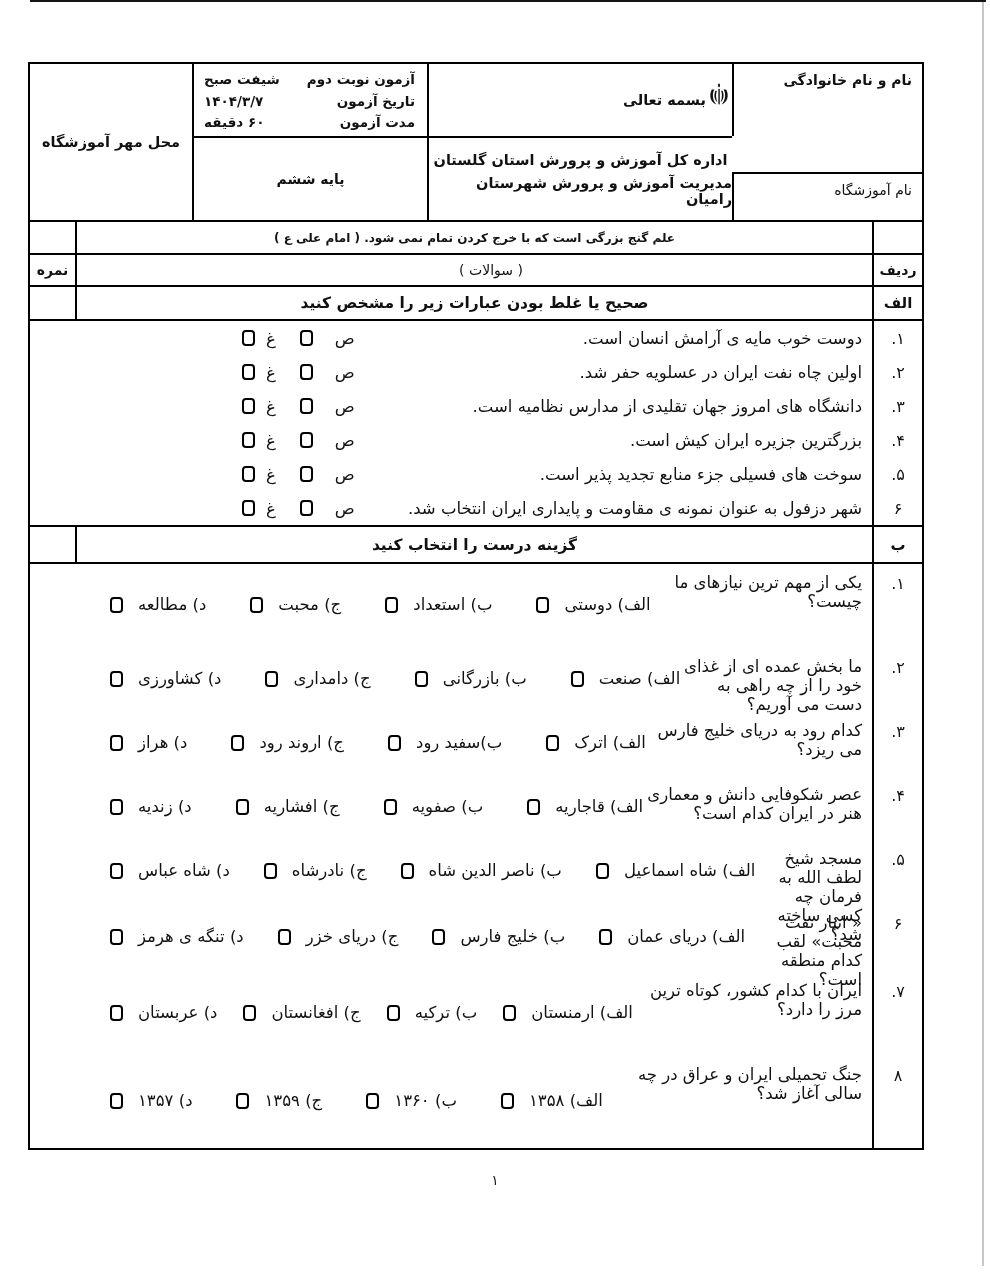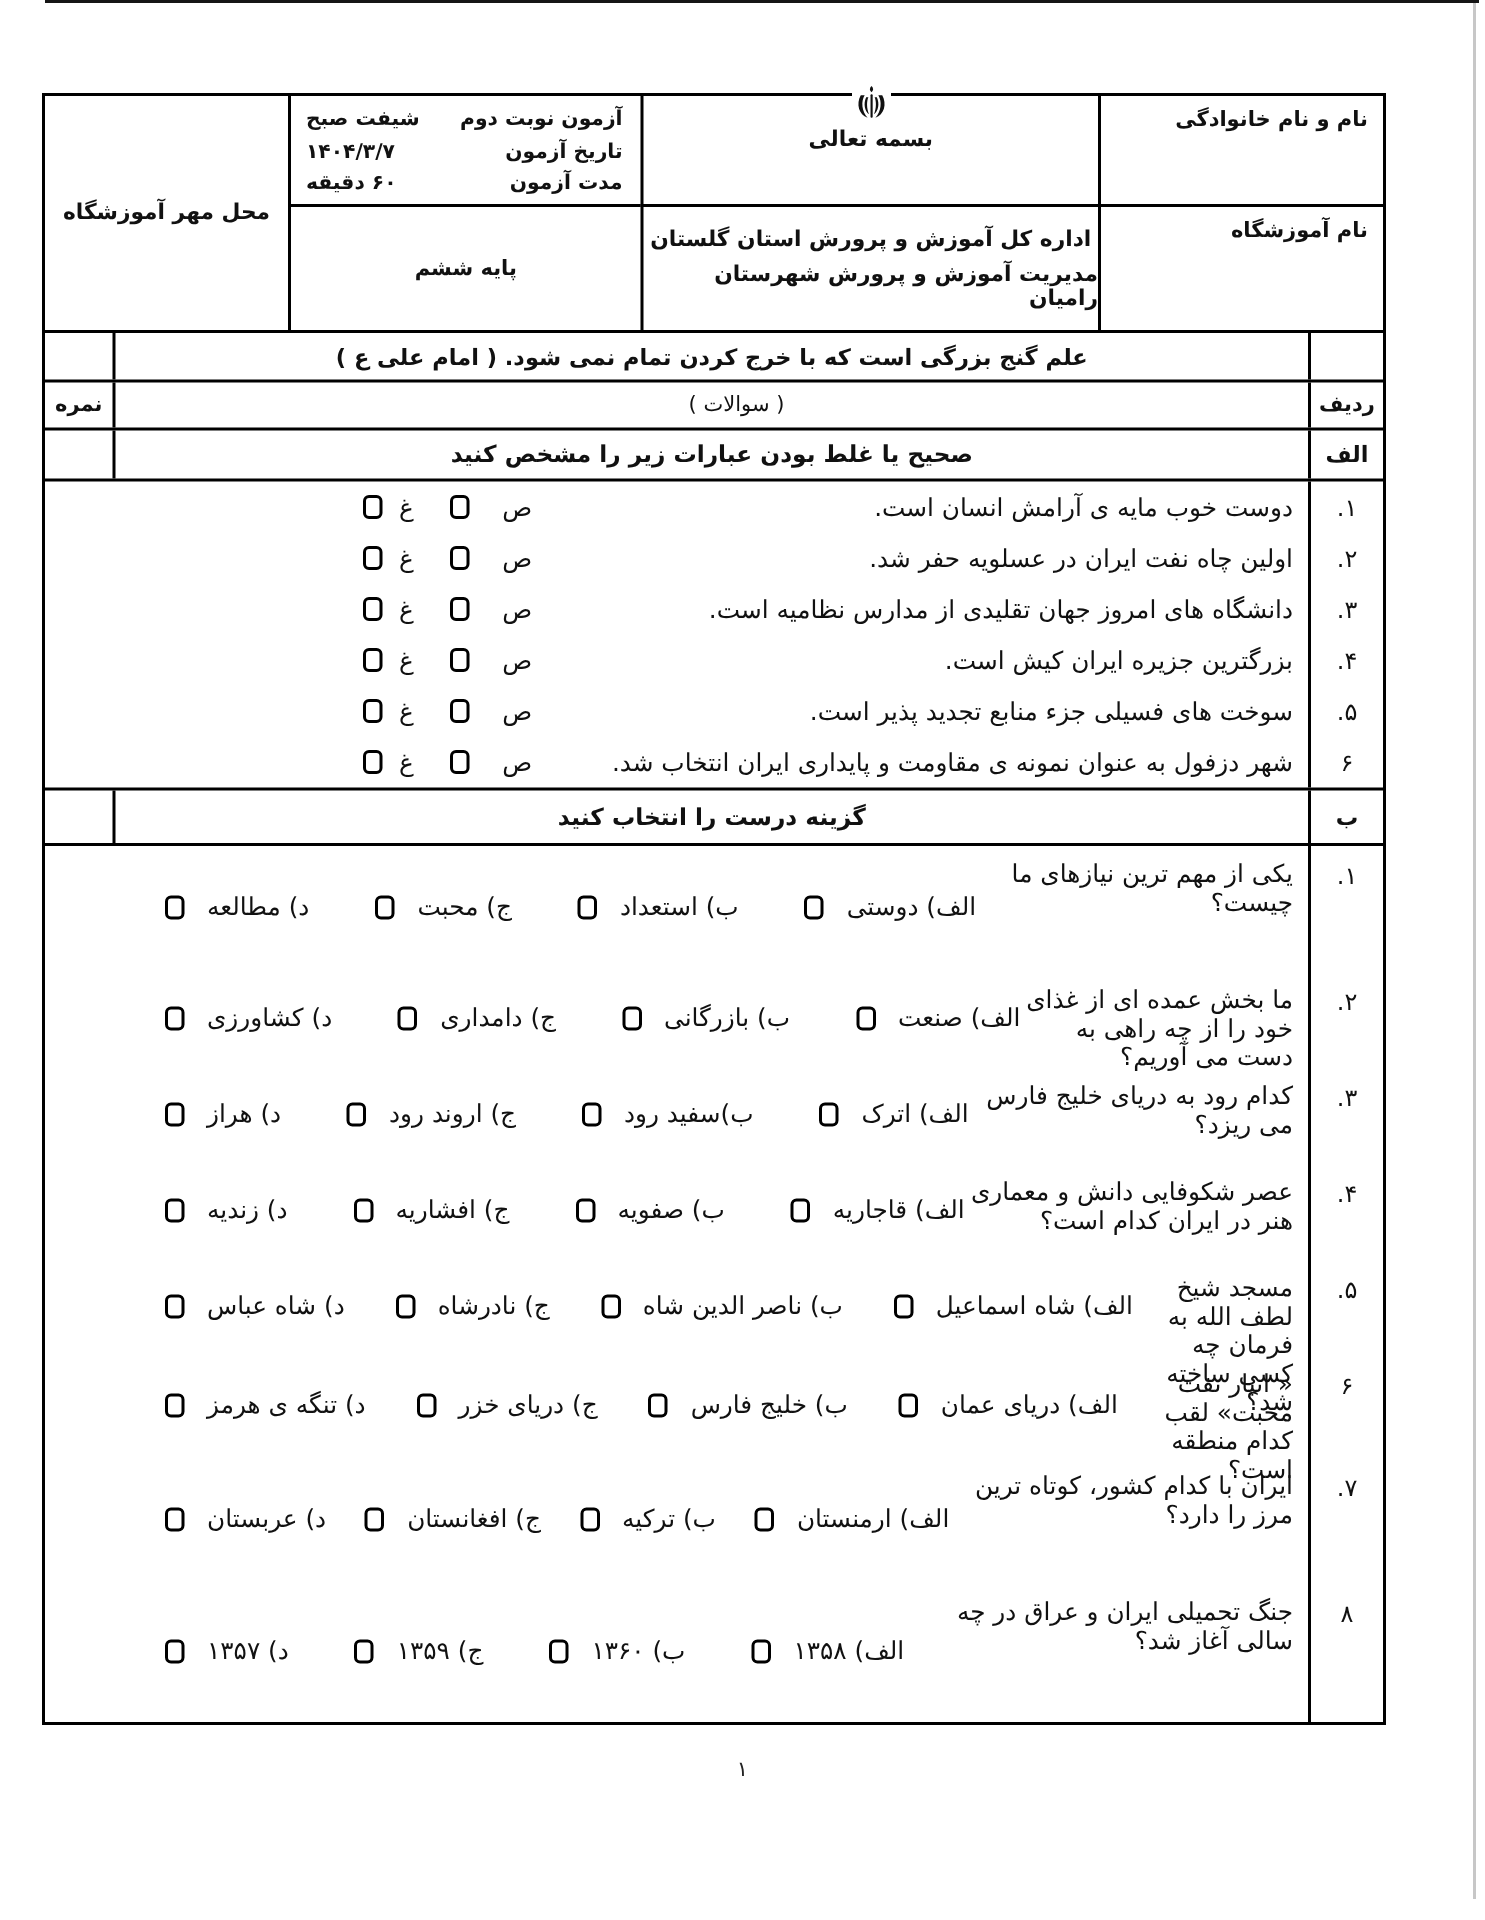--- a/index.html
+++ b/index.html
@@ -13,34 +13,34 @@
 
   
   .hdr { display:grid; grid-template-columns:162px 235px 305px 1fr; grid-template-rows:72px 84px; border:2px solid #000; direction:ltr; }
   .hdr-cell { border-left:2px solid #000; direction:rtl; }
   .hdr-cell.first { border-left:none; }
   .hdr-cell.rtop { border-top:2px solid #000; }
   .stamp { grid-column:1; grid-row:1 / 3; display:flex; align-items:center; justify-content:center; font-weight:700; font-size:14.5px; }
   .exam1 { grid-column:2; grid-row:1; padding:6px 12px 4px 10px; display:flex; flex-direction:column; justify-content:space-between; }
   .exam-line { display:flex; justify-content:space-between; font-weight:700; font-size:13.5px; line-height:1.4; }
   .exam2 { grid-column:2; grid-row:2; display:flex; flex-direction:column; align-items:center; justify-content:center; gap:8px; font-weight:700; font-size:14px; }
-  .center1 { grid-column:3; grid-row:1; display:flex; flex-direction:column; align-items:center; justify-content:flex-start; font-weight:700; font-size:14.5px; }
+  .center1 { grid-column:3; grid-row:1; display:flex; flex-direction:row; align-items:center; justify-content:flex-start; font-weight:700; font-size:14.5px; }
   .center2 { grid-column:3; grid-row:2; display:flex; flex-direction:column; align-items:center; justify-content:center; gap:7px; font-weight:700; font-size:14.5px; }
   .name1 { grid-column:4; grid-row:1; padding:8px 10px; font-weight:700; font-size:14px; }
-  .name2 { grid-column:4; grid-row:2; padding:8px 10px; font-weight:700; font-size:14px; }
+  .name2 { grid-column:4; grid-row:2; padding:8px 10px; font-weight:400; font-size:14px;margin-top:36px; }
   .emblem { width:26px; height:30px; margin-top:-9px; background:#fff; }
 
   
   .main { border:2px solid #000; border-top:none; }
   .trow { display:flex; direction:ltr; border-bottom:2px solid #000; }
   .c-score { width:47px; border-right:2px solid #000; flex:0 0 auto; display:flex; align-items:center; justify-content:center; font-weight:700; font-size:14px; }
   .c-main { flex:1 1 auto; display:flex; align-items:center; justify-content:center; direction:rtl; }
   .c-rownum { width:50px; border-left:2px solid #000; flex:0 0 auto; display:flex; align-items:center; justify-content:center; direction:rtl; font-size:14px; }
   .quote-row { height:33px; }
-  .quote-row .c-main { font-weight:700; font-size:15px; }
+  .quote-row .c-main { font-weight:700; font-size:12px; }
   .colhdr-row { height:32px; }
   .colhdr-row .c-main { font-weight:400; font-size:14px;margin-left:33px; }
   .colhdr-row .c-rownum { font-weight:700; }
   .sec-row { font-weight:700; }
   .sec-row .c-main { font-weight:700; font-size:15.5px; }
   .sec-row .c-rownum { font-weight:700; font-size:15px; }
   .a-title-row { height:34px; }
   .b-title-row { height:37px; }
 
   .block-row { display:flex; direction:ltr; border-bottom:2px solid #000; }

